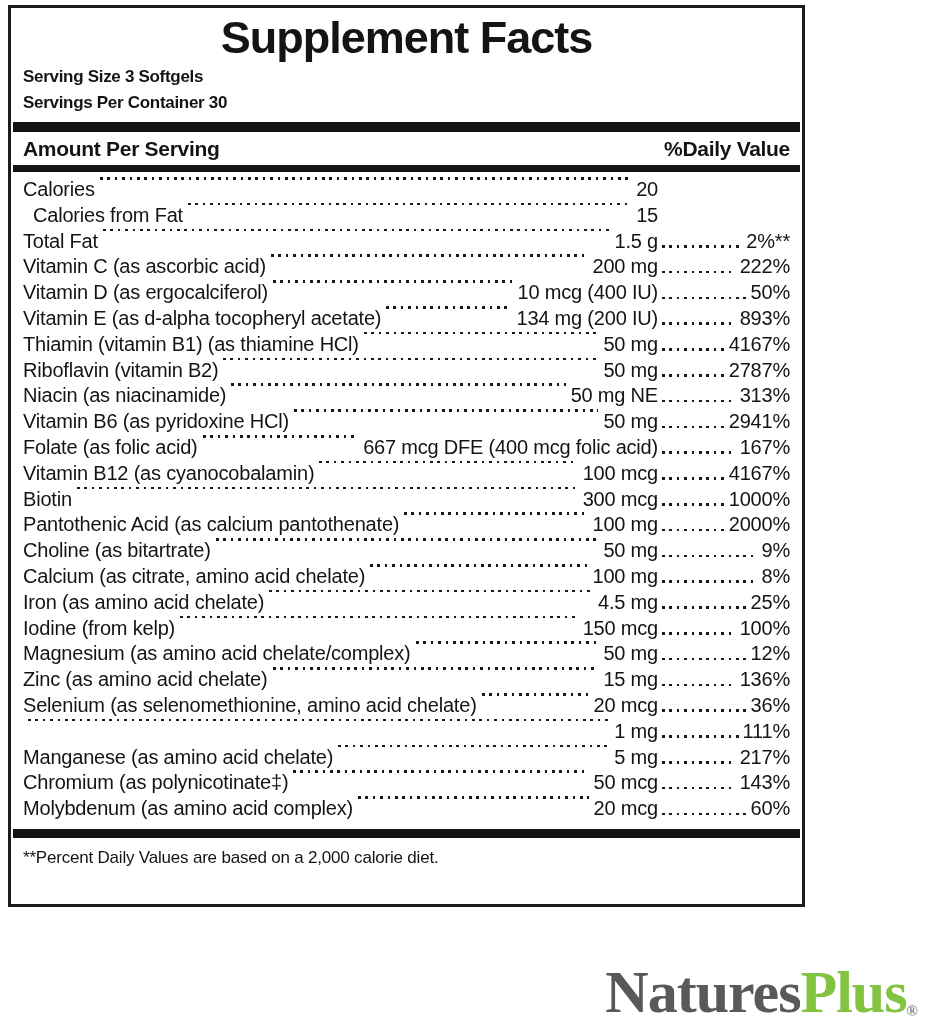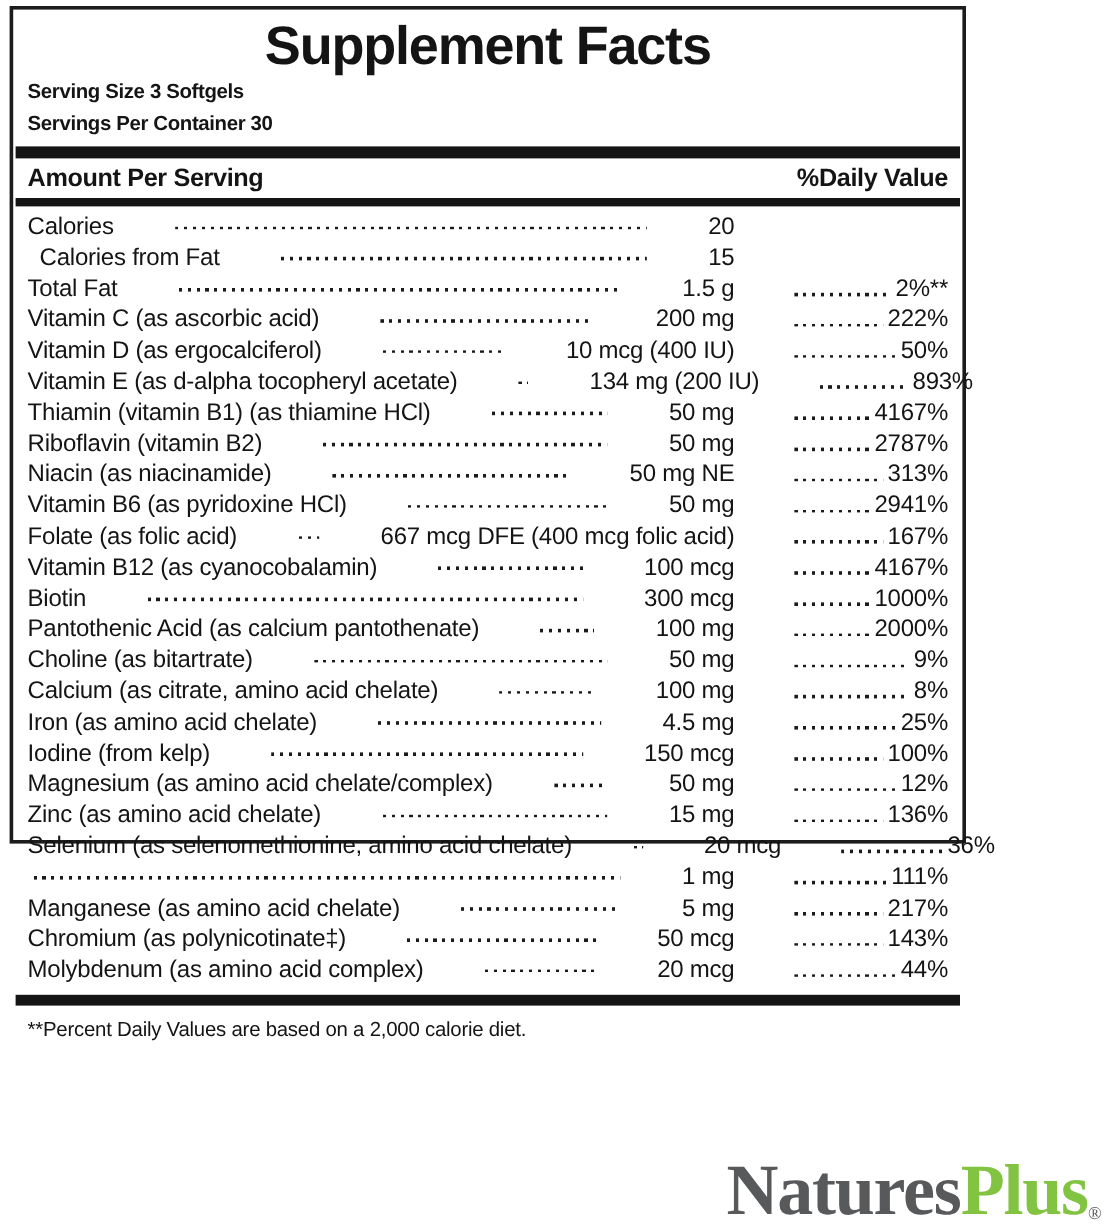--- a/index.html
+++ b/index.html
@@ -12,21 +12,21 @@
     color: #141414;
     overflow: hidden;
   }
 
   
   .facts-box {
     position: absolute;
     left: 8px;
     top: 5px;
     width: 797px;
-    height: 698px;
+    height: 902px;
     box-sizing: border-box;
     border: 3px solid #1c1c1c;
     background: #ffffff;
     padding: 2px 12px 0 12px;
   }
   .title {
     text-align: center;
     font-size: 45px;
     font-weight: bold;
     letter-spacing: -1px;
@@ -51,26 +51,25 @@
     font-size: 21px;
     font-weight: bold;
     letter-spacing: -0.3px;
     line-height: 30px;
     padding: 2px 0 1px 0;
   }
 
   .rows { padding: 5px 0 3px 0; }
   .row {
     display: flex;
-    align-items: center;
+    align-items: flex-start;
     font-size: 20px;
     line-height: 25.8px;
     letter-spacing: -0.2px;
     white-space: nowrap;
-    gap: 46px;
   }
   .row .name { flex: none; }
   .row .name.indent { padding-left: 10px; }
   .leader {
     flex: 1 1 auto;
     min-width: 8px;
     height: 2.6px;
     margin: 0 5px;
     background: repeating-linear-gradient(90deg,
       #1a1a1a 0, #1a1a1a 2.6px, transparent 2.6px, transparent 7.4px);
@@ -375,21 +374,21 @@
       <span class="pct">143%</span>
     </span>
   </div>
 
   <div class="row">
     <span class="name">Molybdenum (as amino acid complex)</span>
     <span class="leader"></span>
     <span class="amount">20 mcg</span>
     <span class="tail">
       <span class="leader"></span>
-      <span class="pct">44%</span>
+      <span class="pct">60%</span>
     </span>
   </div>
 </div>
 
     <div class="bar b3"></div>
 
     <div class="footnote">**Percent Daily Values are based on a 2,000 calorie diet.</div>
   </div>
 
   <div class="brand">

